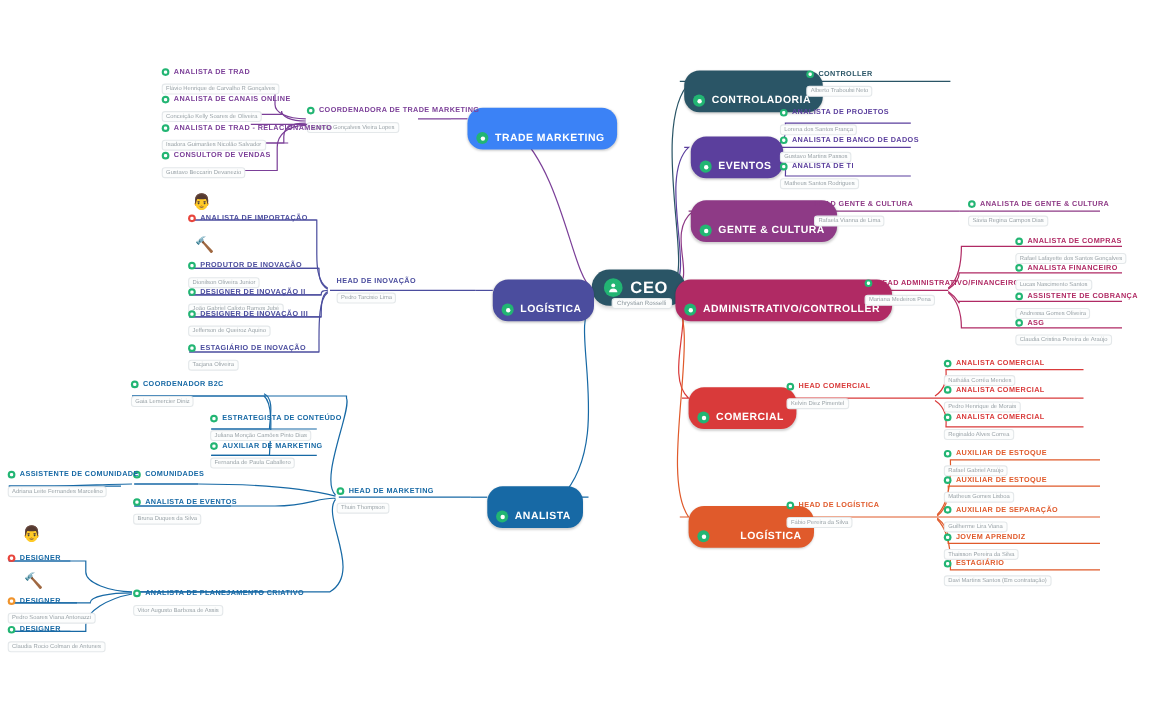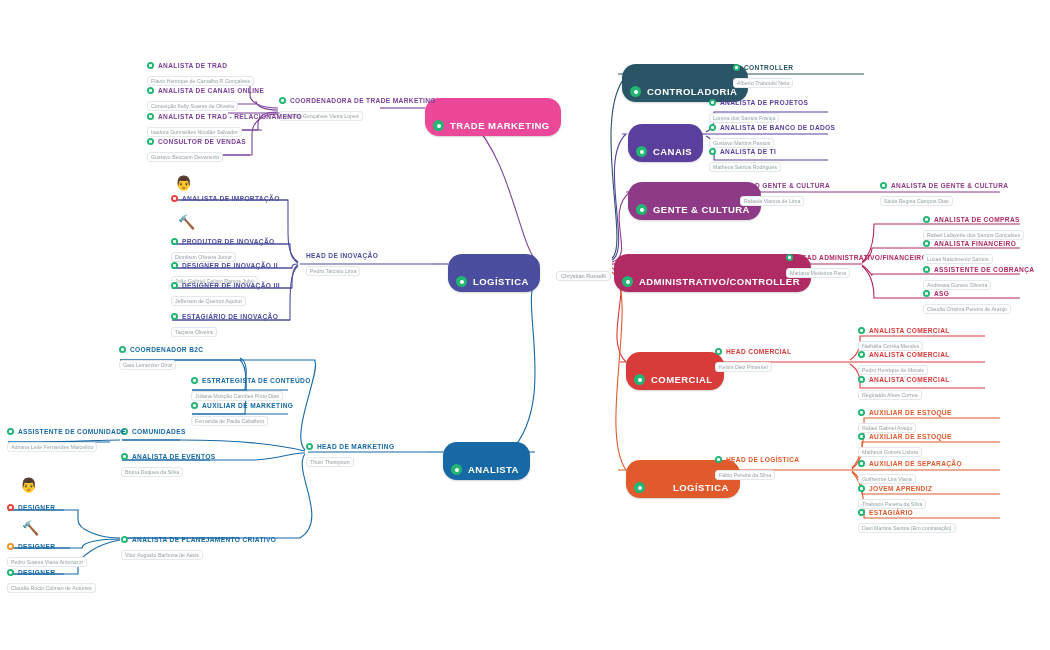--- a/index.html
+++ b/index.html
@@ -135,23 +135,32 @@
     <path d="M700,470 L714,470" stroke="#e05a2b"></path>
     <path d="M714,470 L852,470" stroke="#e05a2b"></path>
     <path d="M852,468 C866,454 864,422 864,418 L1000,418" stroke="#e05a2b"></path>
     <path d="M852,469 C864,460 862,442 862,442 L1000,442" stroke="#e05a2b"></path>
     <path d="M852,470 L862,470 L1000,470" stroke="#e05a2b"></path>
     <path d="M852,471 C864,480 862,492 862,494 L1000,494" stroke="#e05a2b"></path>
     <path d="M852,472 C866,486 864,514 864,518 L1000,518" stroke="#e05a2b"></path>
   </g>
 </svg>
 
+<div id="ceo">
+  <span class="cdot">
+    <svg viewBox="0 0 16 16">
+          <circle cx="8" cy="5" r="2.6" fill="#fff"></circle>
+          <path d="M2.5 14c0-3 2.5-5 5.5-5s5.5 2 5.5 5z" fill="#fff"></path>
+        </svg>
+  </span>
+  <span>CEO</span>
+</div>
 <div id="ceo-name">Chrystian Rosselli</div>
 
-<div class="pill" style="left:425px;top:98px;background:#ec4899;">
+<div class="pill" style="left:425px;top:98px;background:#3b82f6;">
   <span class="bdot"></span>
   <span>TRADE MARKETING</span>
 </div>
 
 <div class="pill" style="left:448px;top:254px;background:#4b4d9e;">
   <span class="bdot"></span>
   <span>LOGÍSTICA</span>
 </div>
 
 <div class="pill" style="left:443px;top:442px;background:#1769a5;">
@@ -159,21 +168,21 @@
   <span>ANALISTA</span>
 </div>
 
 <div class="pill" style="left:622px;top:64px;background:#2a5566;">
   <span class="bdot"></span>
   <span>CONTROLADORIA</span>
 </div>
 
 <div class="pill" style="left:628px;top:124px;background:#5b3f9d;">
   <span class="bdot"></span>
-  <span>CANAIS</span>
+  <span>EVENTOS</span>
 </div>
 
 <div class="pill" style="left:628px;top:182px;background:#8e3a86;">
   <span class="bdot"></span>
   <span>GENTE &amp; CULTURA</span>
 </div>
 
 <div class="pill" style="left:614px;top:254px;background:#b02a64;">
   <span class="bdot"></span>
   <span>ADMINISTRATIVO/CONTROLLER</span>

